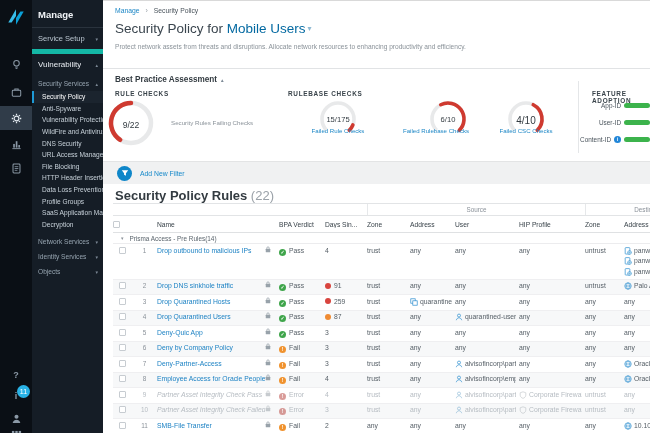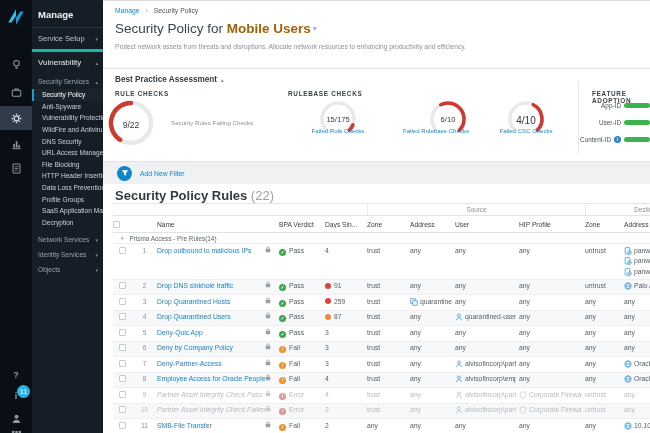--- a/index.html
+++ b/index.html
@@ -14,36 +14,36 @@
   .rail-ic.sel{background:#303c49;color:#e3eaf0;}
   .rail-ic svg{display:block;}
   .rail-glyph{font-size:9px;font-weight:bold;color:#8b99a6;}
   .badge{position:absolute;left:17px;top:385px;min-width:13px;height:13px;border-radius:7px;
     background:#29b2e6;color:#fff;font-size:7px;line-height:13px;text-align:center;padding:0 2px;}
 
   
   .sidebar{position:absolute;left:32px;top:0;width:71px;height:433px;background:#151d26;}
   .sb-title{padding:9px 6px 7px 6px;color:#f2f5f8;font-size:9.5px;font-weight:bold;border-bottom:1px solid #2a333d;}
   .sb-sec{display:flex;justify-content:space-between;align-items:center;padding:6px 5px 6px 6px;color:#b9c5cf;font-size:7.5px;}
-  .sb-sec.bd{border-bottom:3px solid #14b8a6;}
+  .sb-sec.bd{border-bottom:5px solid #14b8a6;}
   .sb-sec .lbl{white-space:nowrap;overflow:hidden;}
   .caret{font-size:5px;color:#7d8a96;flex:0 0 auto;}
   .sb-group{display:flex;justify-content:space-between;align-items:center;padding:5px 5px 3px 6px;color:#96a4b0;font-size:6.6px;}
   .sb-items{padding:1px 0 3px 0;}
   .sb-item{padding:2.3px 4px 2.3px 8px;color:#c7d1d9;font-size:6.6px;white-space:nowrap;overflow:hidden;border-left:2px solid transparent;}
   .sb-item.sel{color:#fff;border-left:2px solid #1e9ad6;background:#1b242e;}
 
   
   .main{position:absolute;left:103px;top:0;width:547px;height:433px;background:#fff;overflow:hidden;border-top:1px solid #d9d9d9;}
   .crumbs{position:absolute;left:12px;top:6px;font-size:6.8px;}
   .crumbs .c1{color:#1d87c6;}
   .crumbs .sep{color:#98a0a8;margin:0 4px;font-size:7px;}
   .crumbs .c2{color:#4a545c;}
   .pg-title{position:absolute;left:12px;top:20px;font-size:13.5px;color:#3a454e;}
-  .pg-title .scope{color:#a16207;font-weight:bold;}
+  .pg-title .scope{color:#0369a1;}
   .pg-title .dd{color:#8fb9d2;font-size:8px;vertical-align:2px;margin-left:2px;}
   .pg-sub{position:absolute;left:12px;top:42px;font-size:6.6px;color:#8a9299;}
   .tabs{position:absolute;left:8px;top:51px;height:16px;display:flex;}
   .tab{font-size:7.4px;color:#5a646c;padding:4px 10px 4px 10px;}
   .tab.active{color:#222b31;border-bottom:2.5px solid #1588c9;font-weight:bold;}
   .tabline{position:absolute;left:0;top:67px;width:547px;height:1px;background:#e1e3e5;}
 
   
   .bpa{position:absolute;left:0;top:68px;width:547px;height:92px;background:#fff;}
   .bpa-title{position:absolute;left:12px;top:6px;font-size:8.2px;font-weight:bold;color:#333b41;}

